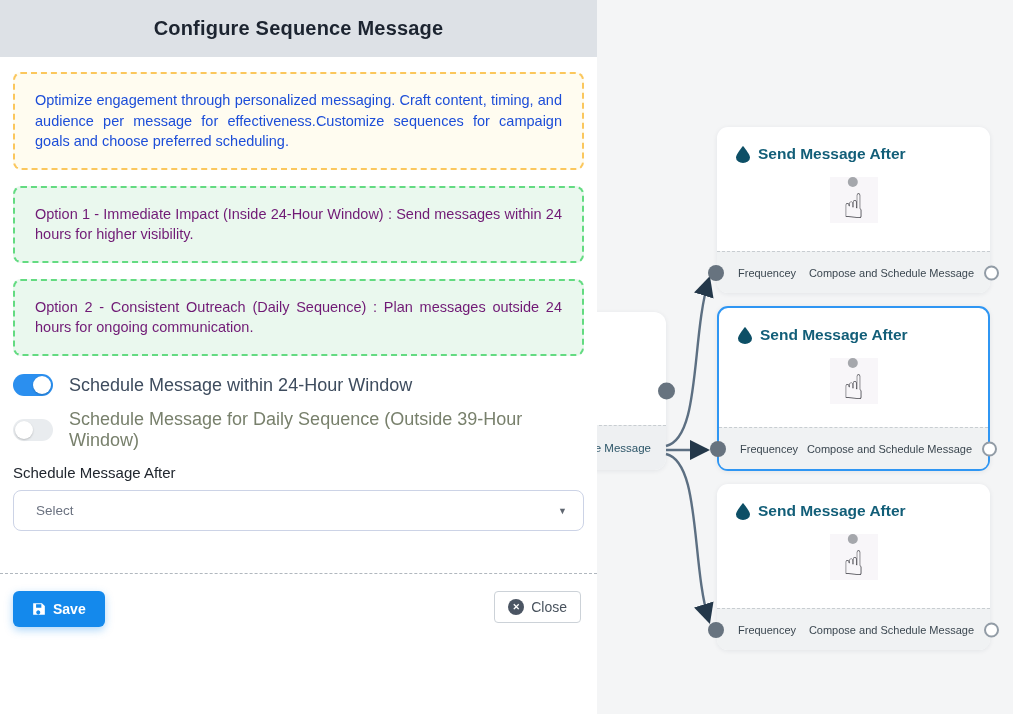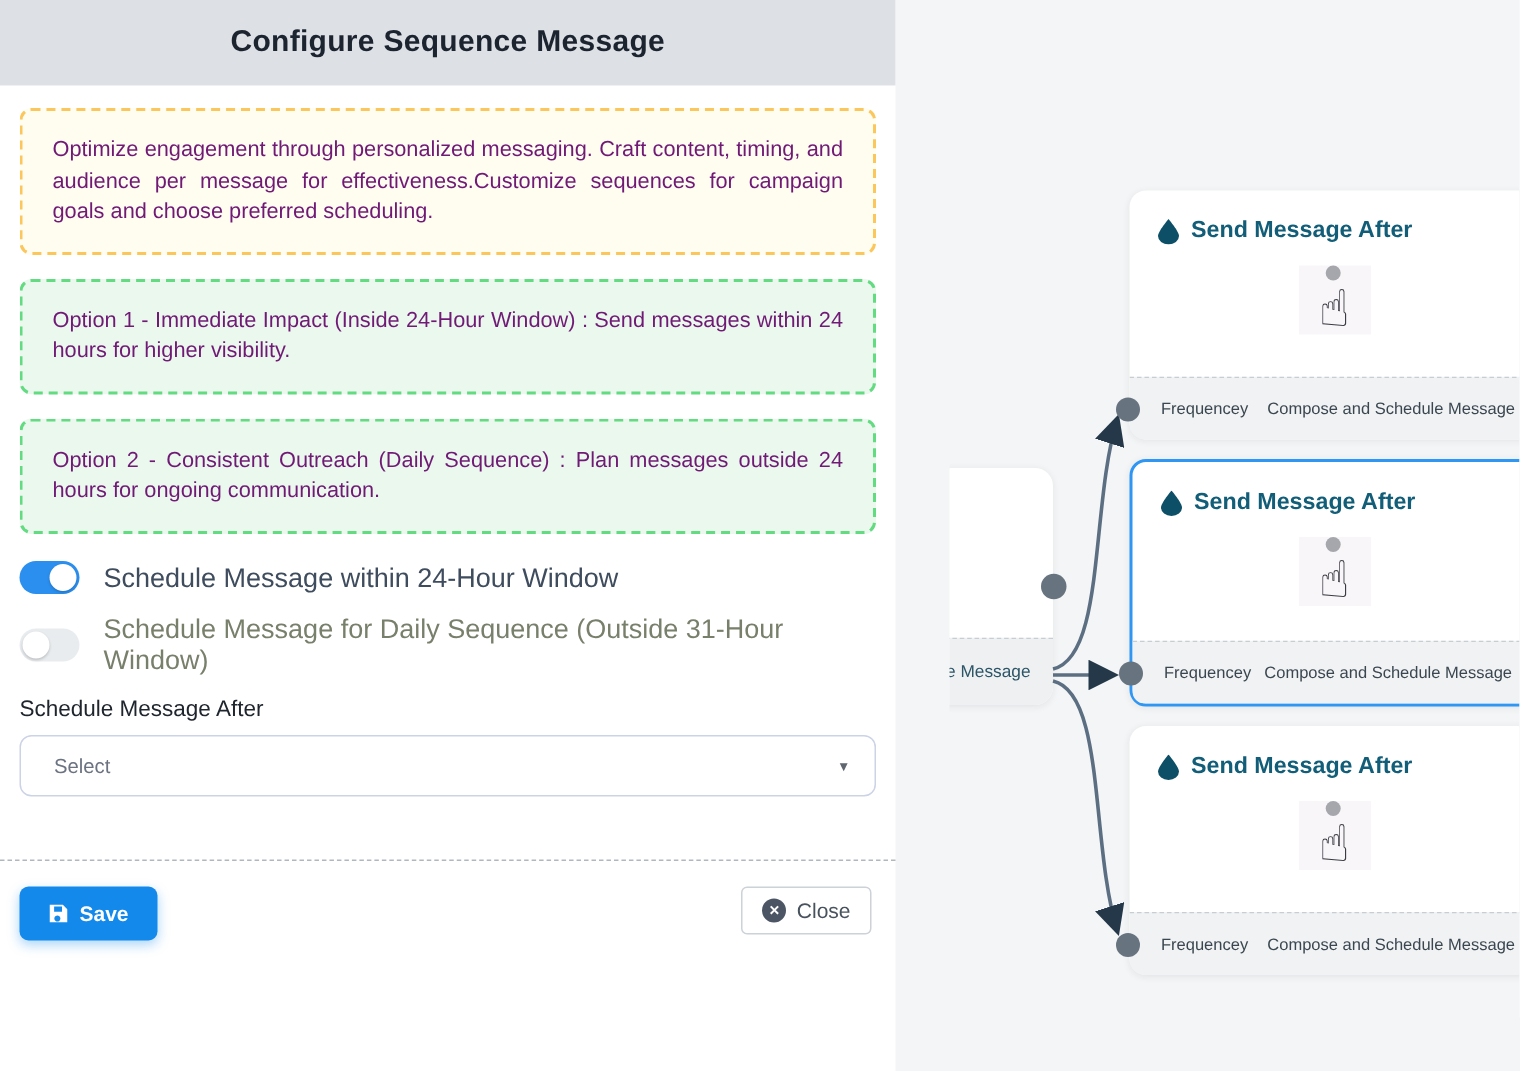--- a/index.html
+++ b/index.html
@@ -1,28 +1,28 @@
 <!DOCTYPE html>
 <html><head>
 <meta charset="utf-8">
 <style>
   * { margin:0; padding:0; box-sizing:border-box; }
   html,body { width:1013px; height:714px; overflow:hidden; }
   body { font-family:"Liberation Sans","DejaVu Sans",sans-serif; background:#f4f5f6; }
-  .app { display:flex; width:1013px; height:714px;gap:36px; }
+  .app { display:flex; width:1013px; height:714px; }
 
   
   .panel { width:597px; height:714px; background:#ffffff; position:relative; z-index:5; }
   .panel-header { height:57px; background:#dde1e6; display:flex; align-items:center; justify-content:center; }
   .panel-title { font-size:20px; font-weight:700; color:#1c2430; letter-spacing:.2px; }
   .panel-body { padding:15px 13px 0 13px; }
 
   .note-box { border-radius:8px; padding:16px 20px; font-size:14.5px; line-height:1.42;
               text-align:justify; }
-  .note-warning { background:#fffcf0; border:2px dashed #fbc75d; color:#701a75; }
+  .note-warning { background:#fffcf0; border:2px dashed #fbc75d; color:#1d4ed8; }
   .note-success { background:#eaf8ee; border:2px dashed #63db81; color:#701a75; margin-top:16px; }
 
   .toggles { margin-top:18px; }
   .toggle-row { display:flex; align-items:center; margin-bottom:13px; }
   .toggle { width:40px; height:22px; border-radius:12px; position:relative; flex:0 0 auto;
             cursor:pointer; }
   .toggle.on { background:#2b8fef; }
   .toggle.off { background:#e9ecef; }
   .toggle .knob { position:absolute; top:2px; width:18px; height:18px; border-radius:50%;
                   background:#ffffff; box-shadow:0 1px 2px rgba(0,0,0,.2); }
@@ -104,21 +104,21 @@
         <div class="toggle-row">
           <div class="toggle on">
               <span class="knob"></span>
             </div>
           <div class="toggle-label primary">Schedule Message within 24-Hour Window</div>
         </div>
         <div class="toggle-row">
           <div class="toggle off">
               <span class="knob"></span>
             </div>
-          <div class="toggle-label muted">Schedule Message for Daily Sequence (Outside 31-Hour Window)</div>
+          <div class="toggle-label muted">Schedule Message for Daily Sequence (Outside 39-Hour Window)</div>
         </div>
       </div>
 
       <div class="field-label">Schedule Message After</div>
       <div class="select-box">
         <span class="select-value">Select</span>
         <span class="select-caret">▼</span>
       </div>
     </div>
 

